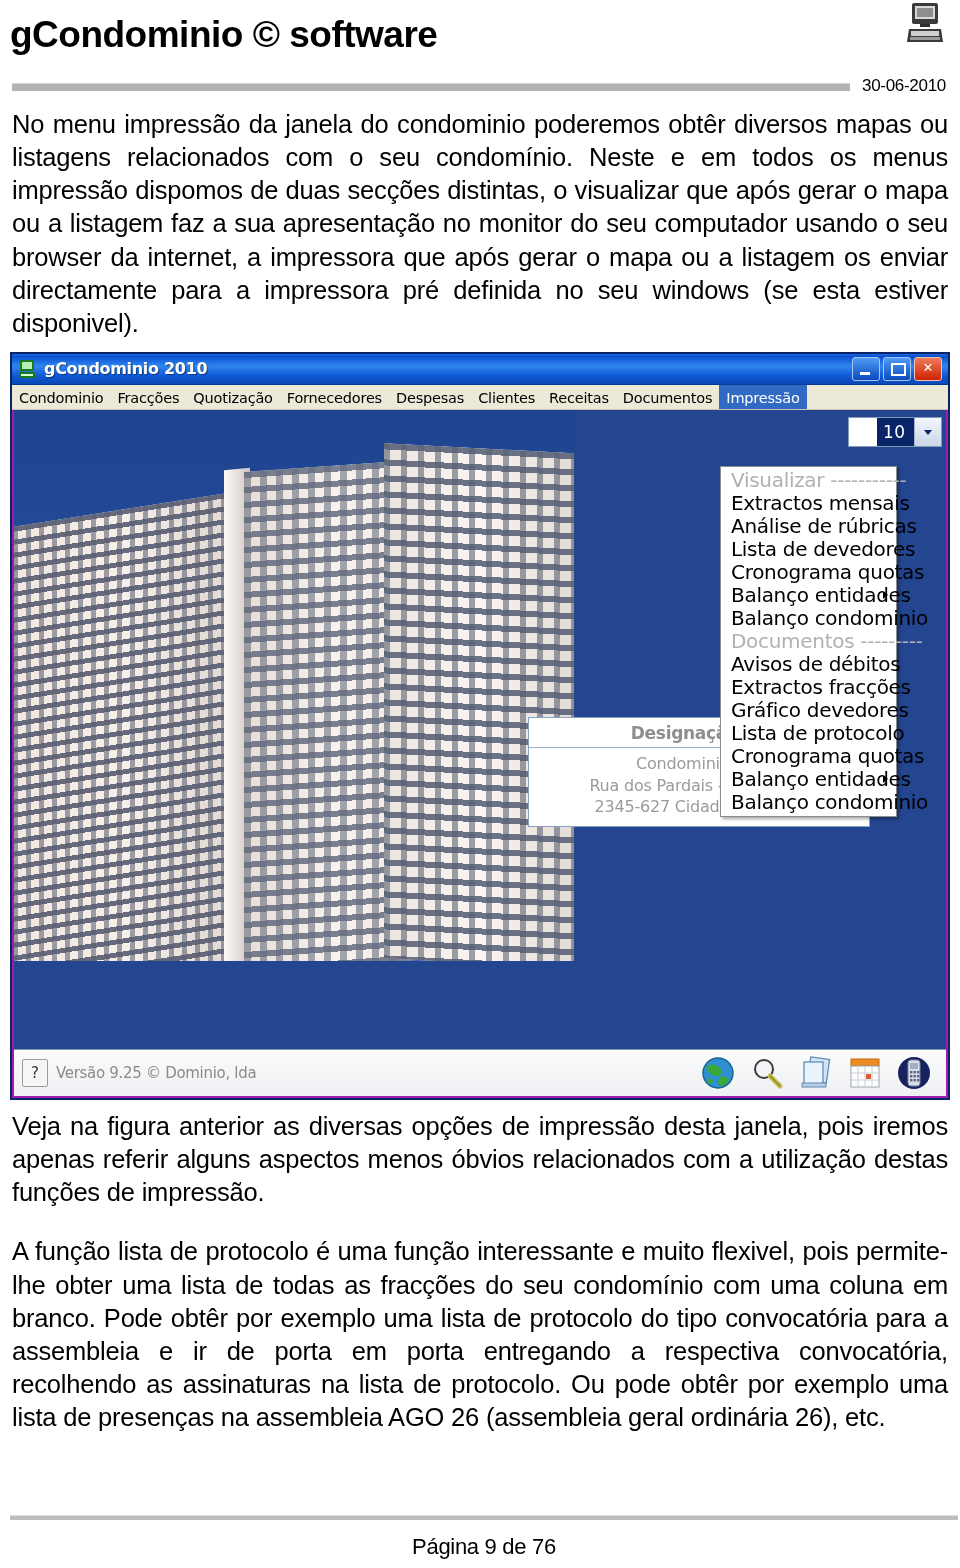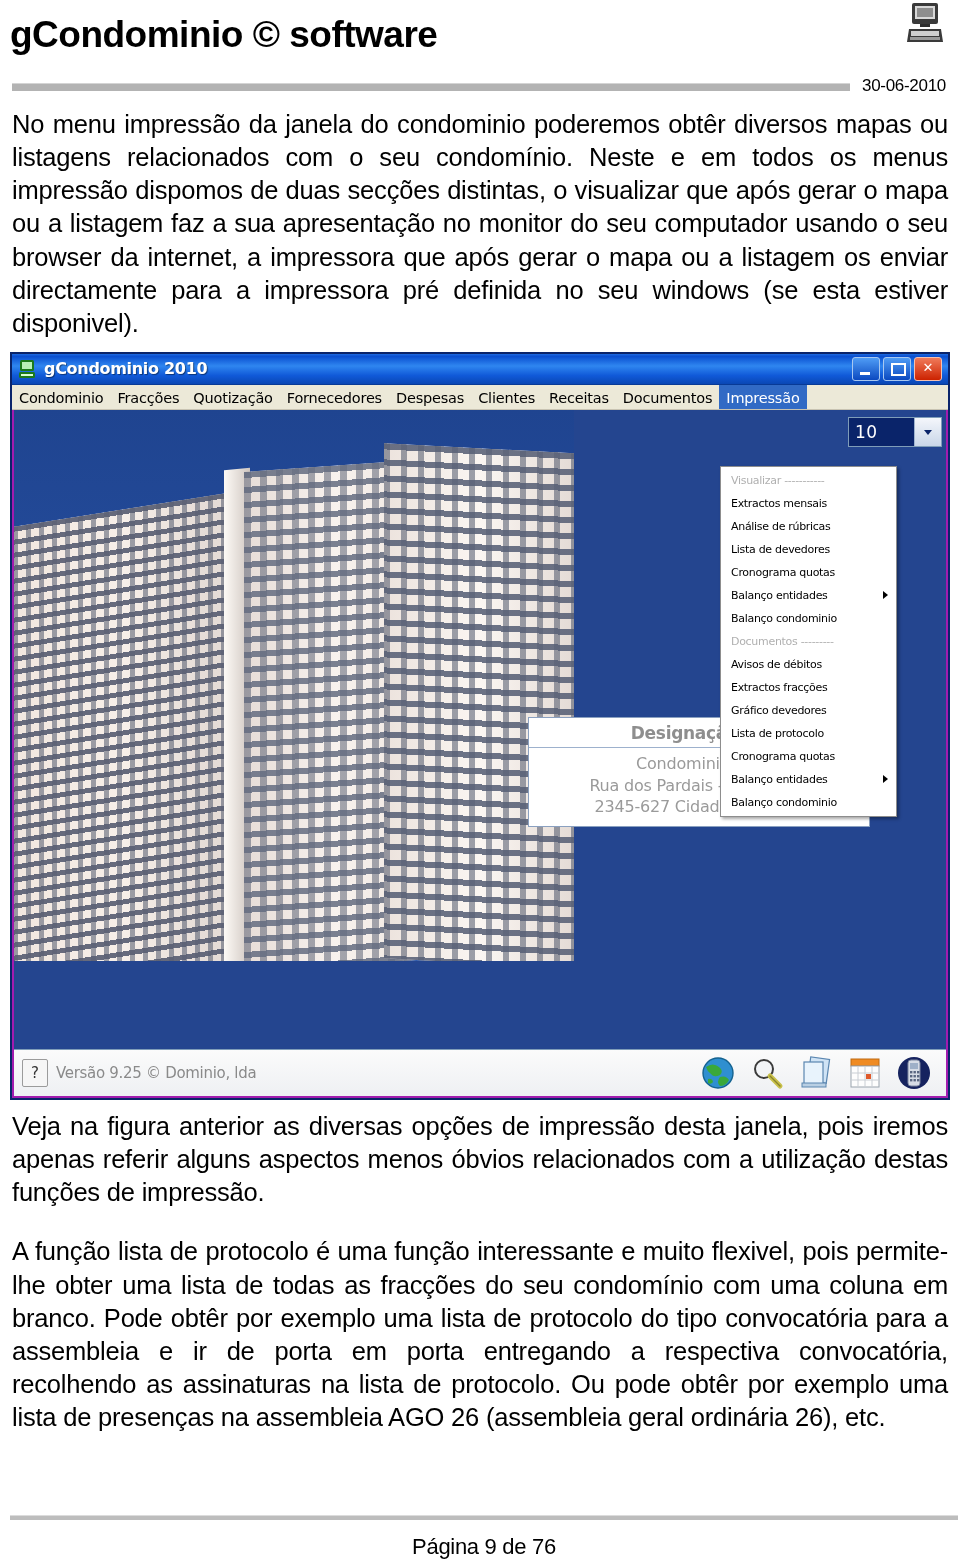--- a/index.html
+++ b/index.html
@@ -302,20 +302,21 @@
   }
   .year-value {
     flex: 1;
     background: #0a246a;
     color: #ffffff;
     font-size: 17px;
     display: flex;
     align-items: center;
     padding-left: 6px;
     letter-spacing: 0.5px;
+    margin-left: 28px;
   }
   .year-arrow {
     width: 26px;
     background: linear-gradient(to bottom,#f4f6fb,#c9d6e8);
     border-left: 1px solid #9fb4cf;
     display: flex;
     align-items: center;
     justify-content: center;
   }
   .year-arrow svg { display: block; }
@@ -326,21 +327,21 @@
     left: 706px;
     top: 57px;
     width: 175px;
     background: #ffffff;
     border: 1px solid #8d8d8d;
     box-shadow: 2px 2px 3px rgba(0,0,0,.35);
     padding: 2px 0 2px 0;
     z-index: 6;
   }
   .dd-item {
-    font-size: 11px;
+    font-size: 20px;
     line-height: 23px;
     height: 23px;
     padding: 0 24px 0 10px;
     white-space: nowrap;
     position: relative;
     letter-spacing: -0.3px;
     color: #000;
   }
   .dd-item.sep-label {
     color: #b0b0b0;

